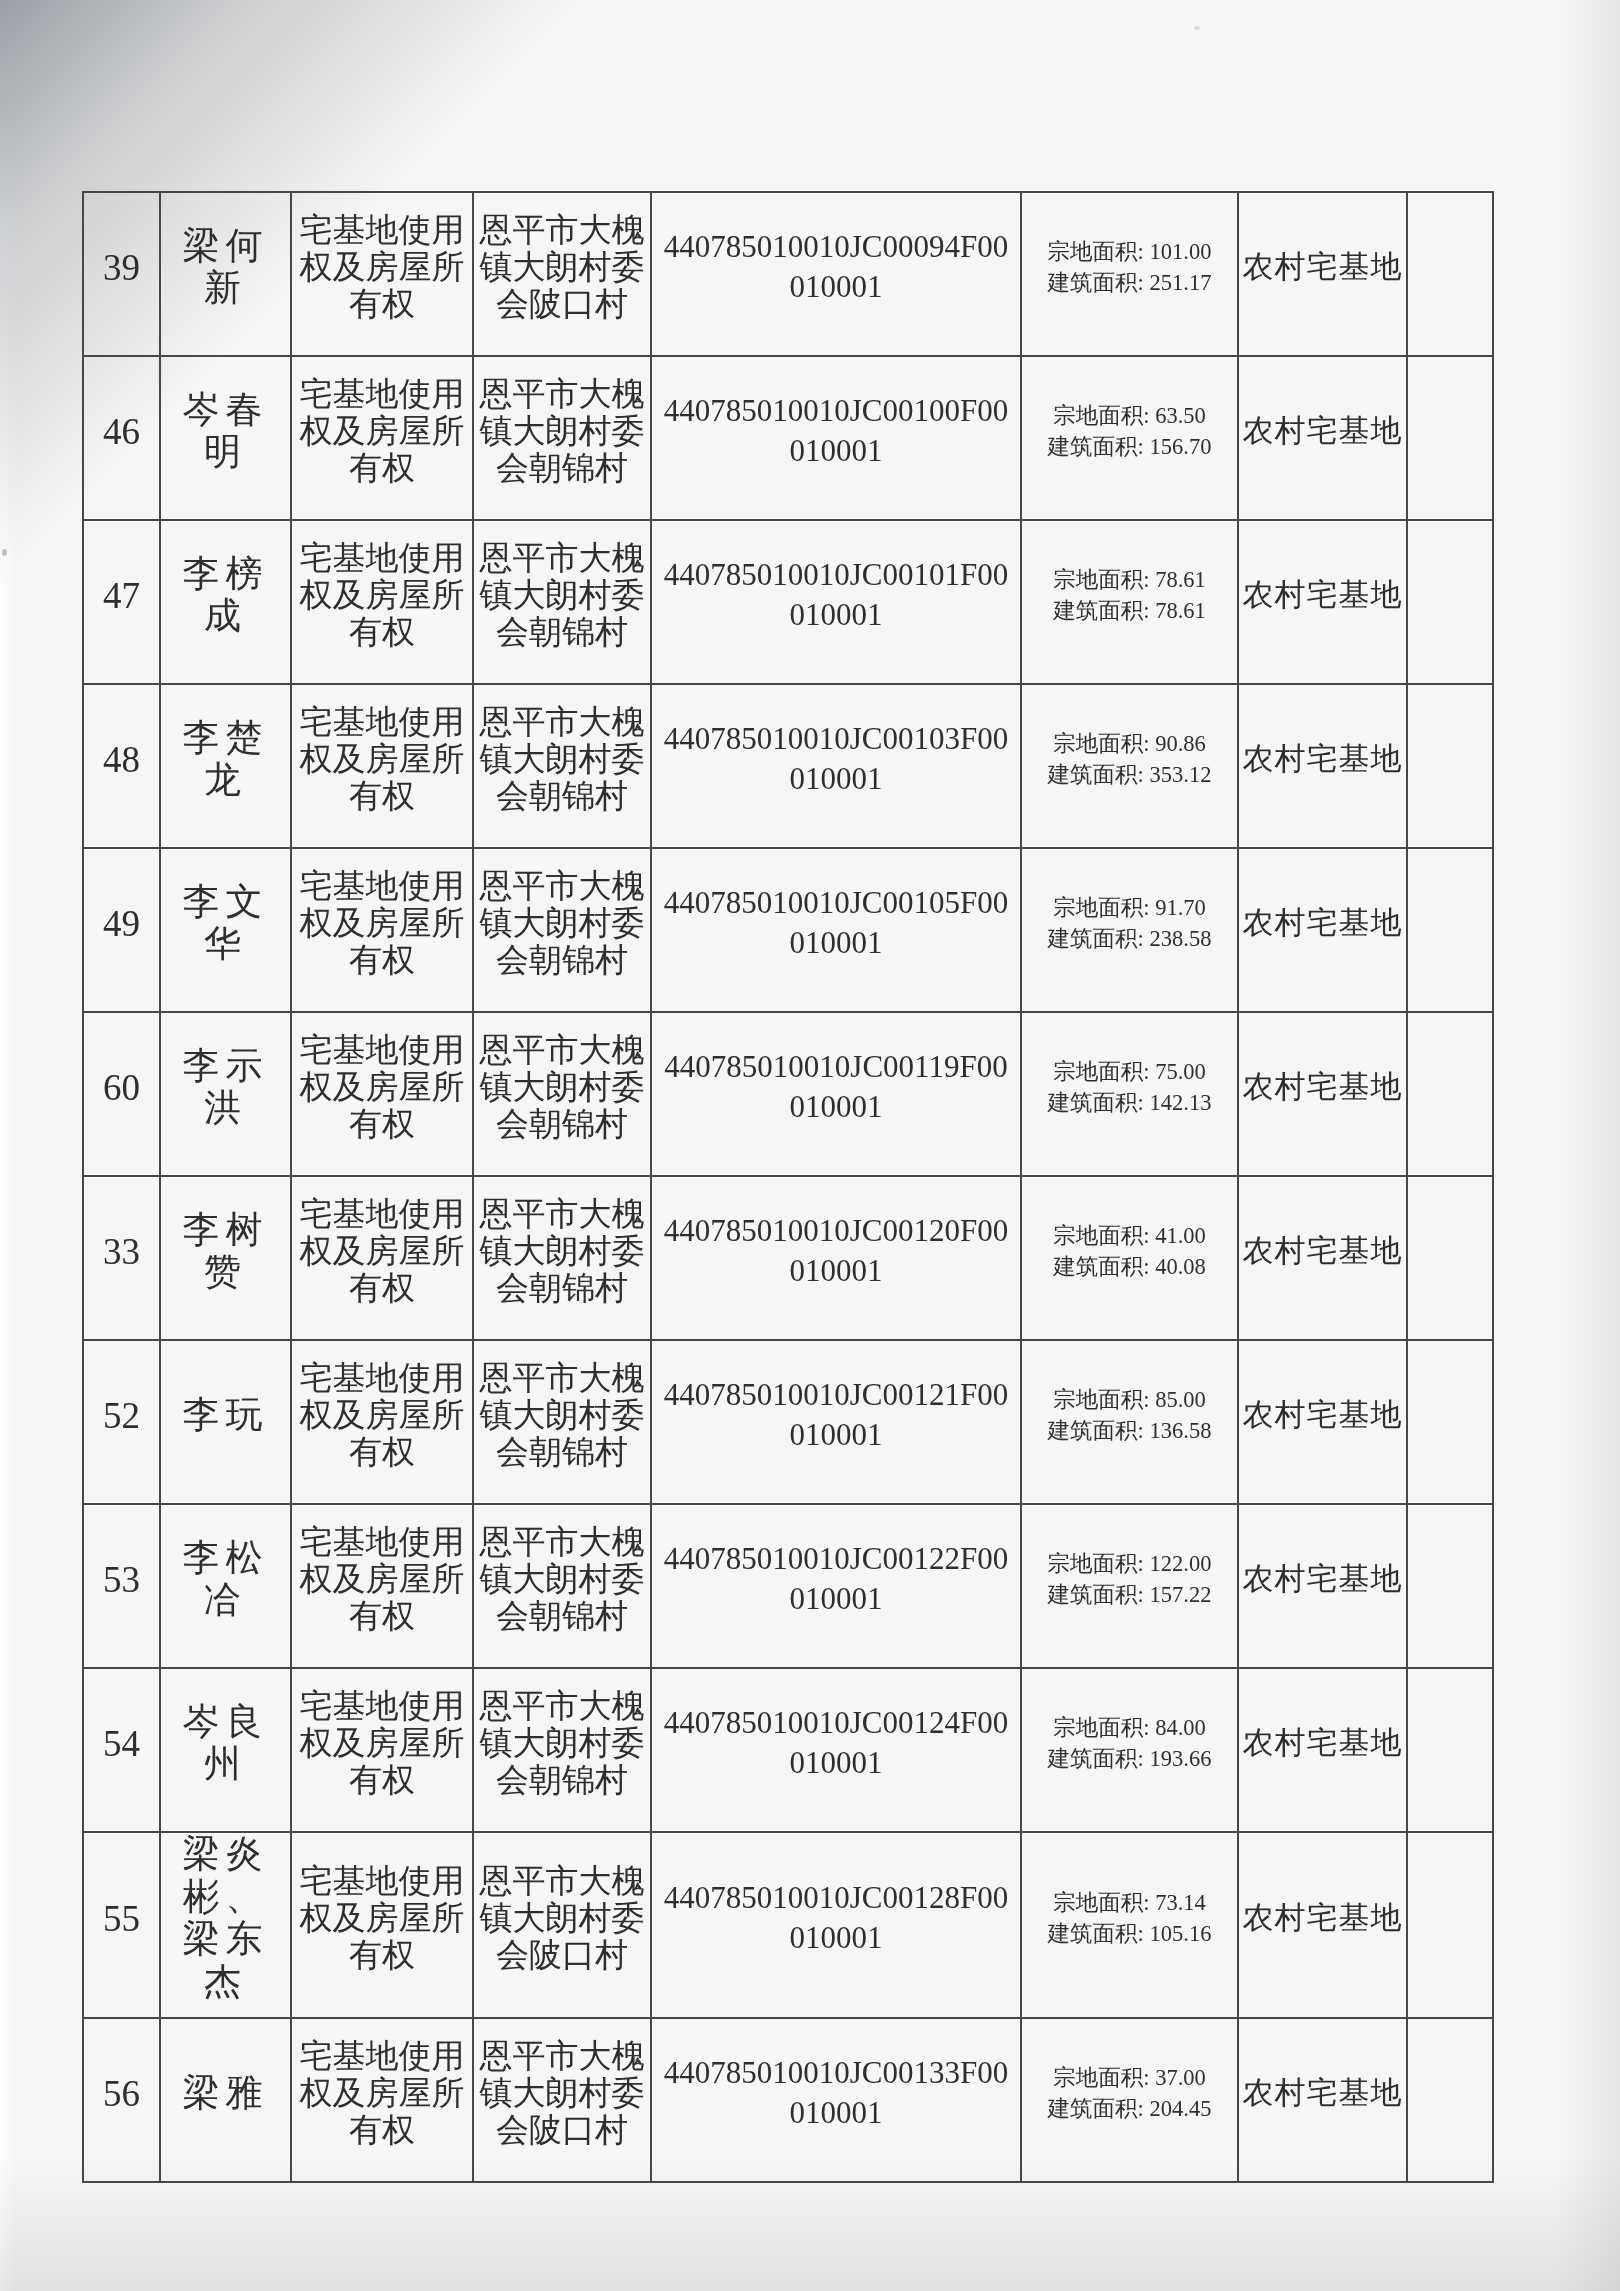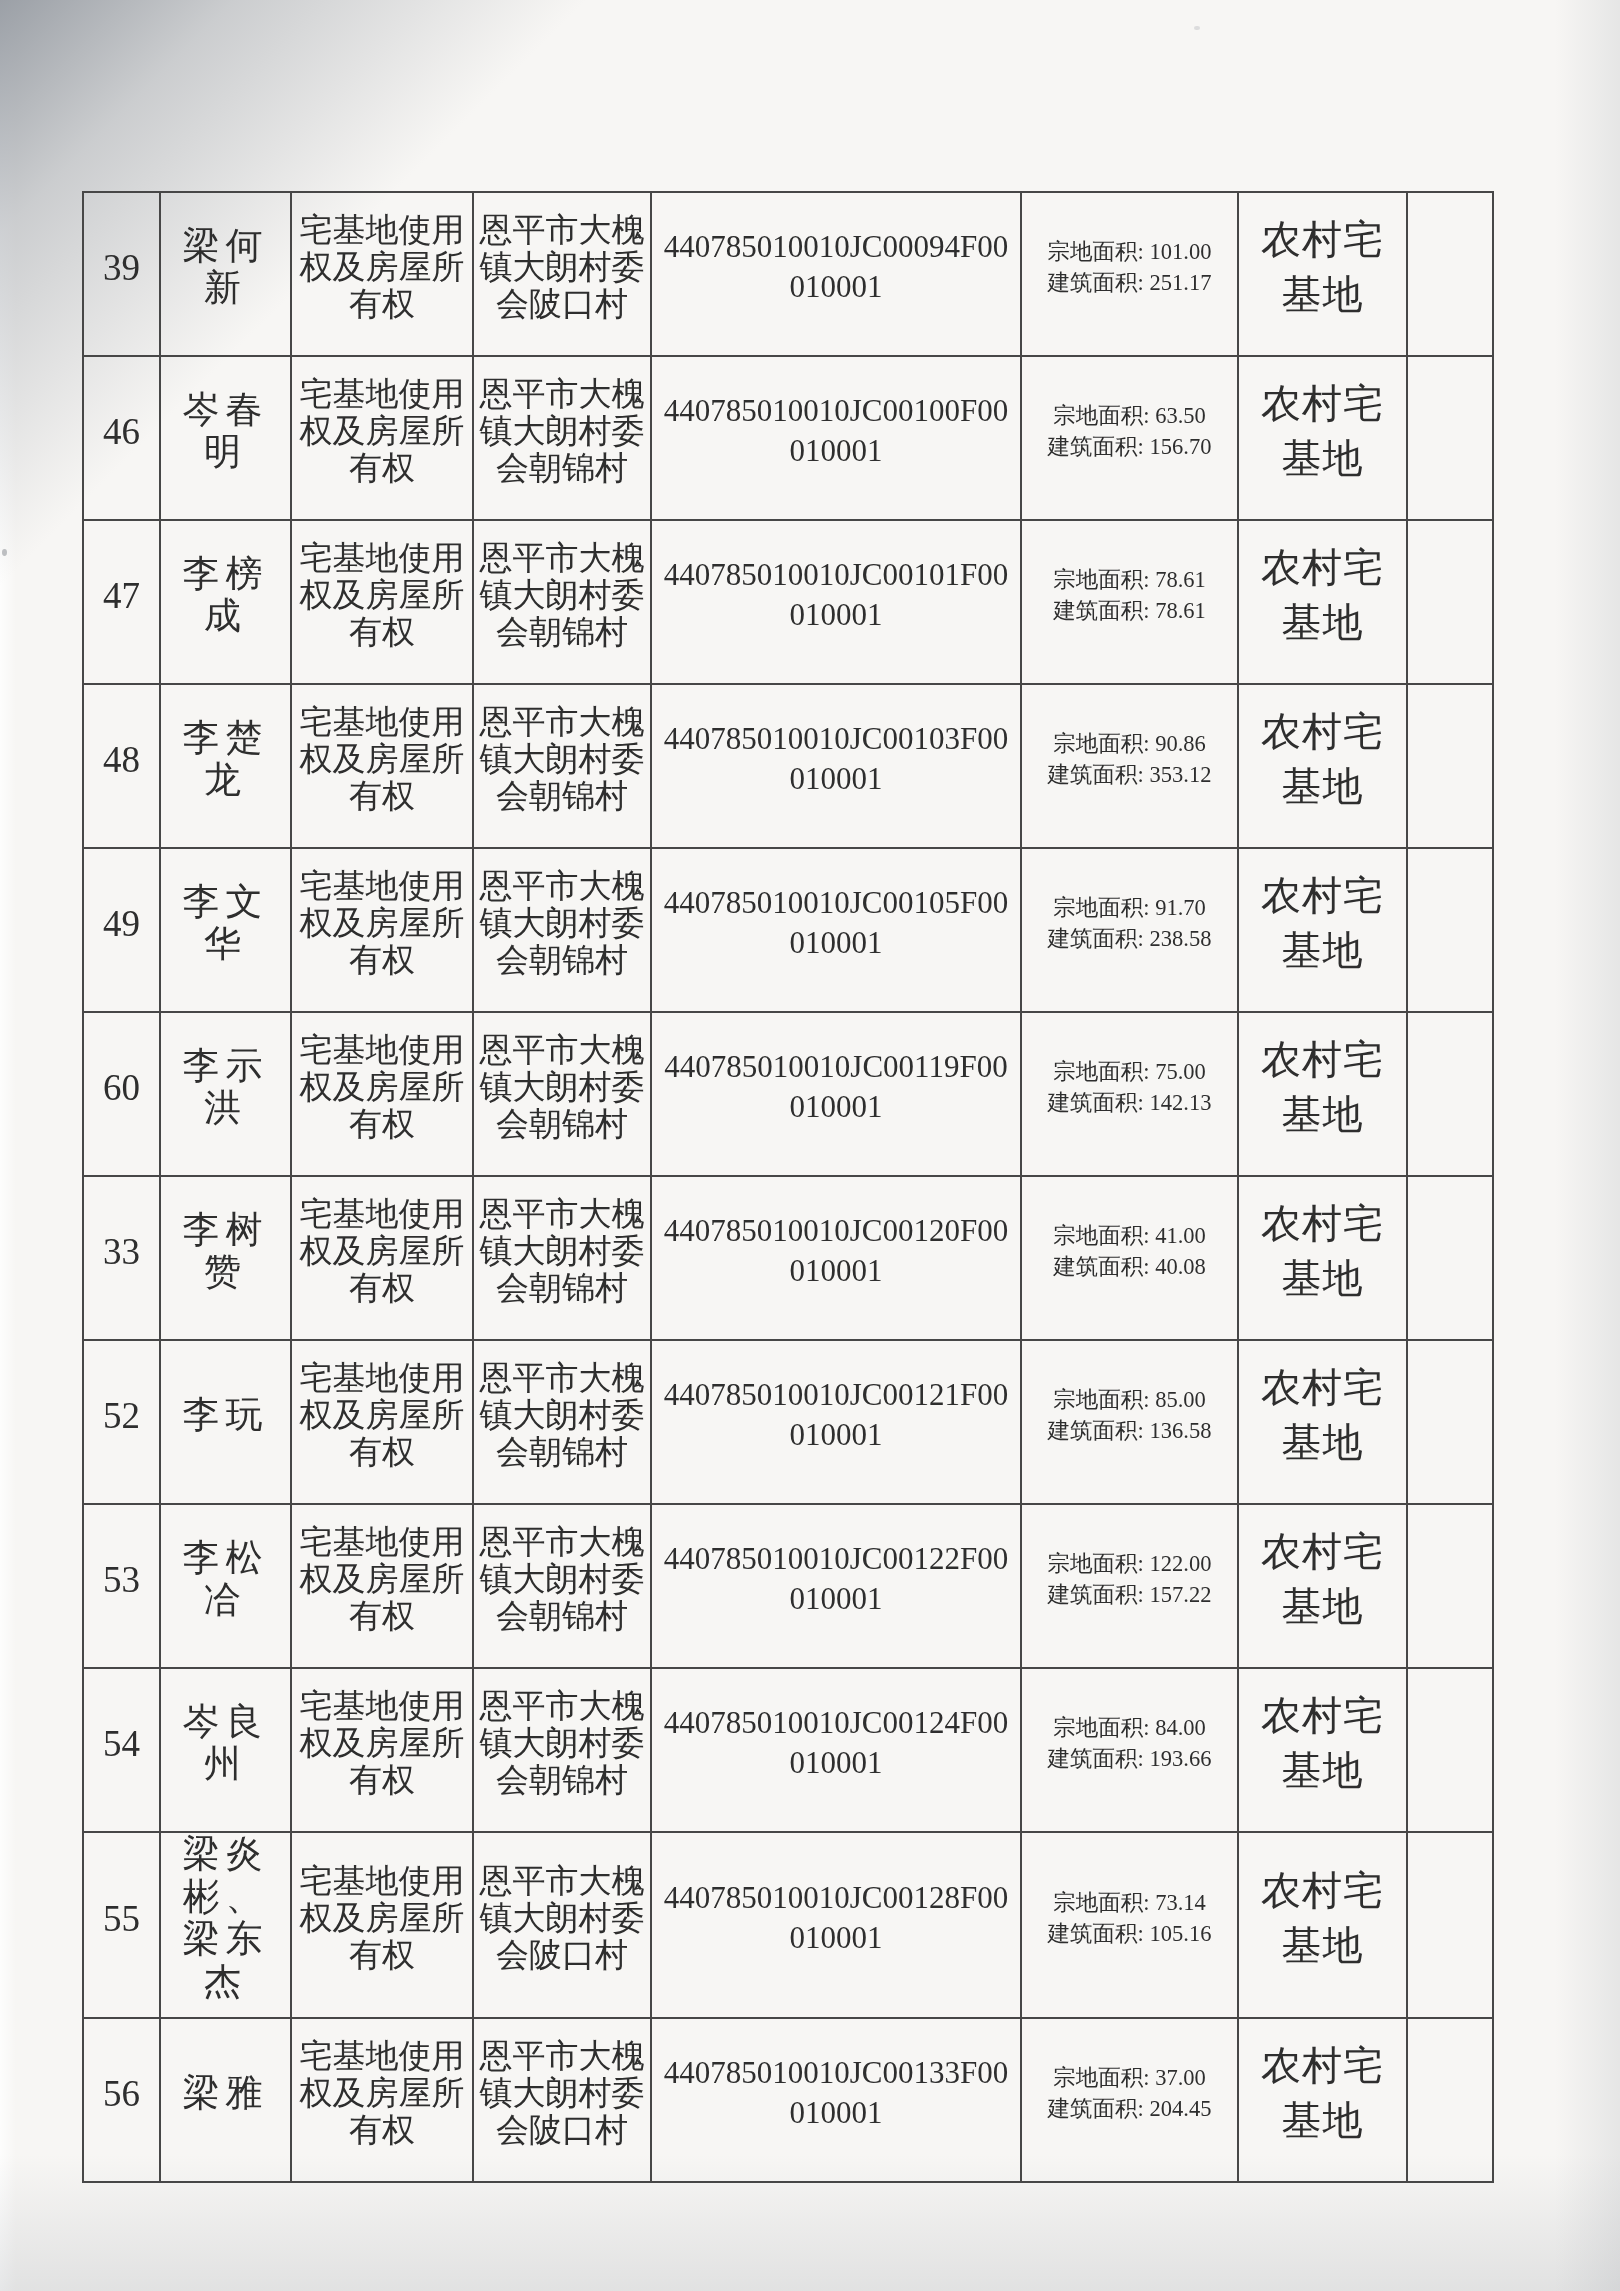--- a/index.html
+++ b/index.html
@@ -32,21 +32,21 @@
     overflow:hidden;
   }
   table.records tr{height:164px;}
 
   td.c-no   {font-size:37px;}
   td.c-name {font-size:37px;line-height:1.15;letter-spacing:5.9px;}
   td.c-right{font-size:33px;line-height:1.12;margin-top:24px;}
   td.c-loc  {font-size:33px;line-height:1.12;font-family:Liberation Serif, serif;}
   td.c-cert {font-size:31px;line-height:1.3;white-space:pre-line;margin-left:28px;}
   td.c-area {font-size:22.5px;line-height:1.38;}
-  td.c-type {font-size:40px;text-align:left;padding-left:2px;letter-spacing:1px;}
+  td.c-type {font-size:31px;text-align:left;padding-left:2px;letter-spacing:1px;}
   td.c-remark{font-size:23.5px;}
 </style>
 </head>
 <body>
 
 <div class="scan-overlay"></div>
 <div class="speck s1"></div>
 <div class="speck s2"></div>
 
 <table class="records">

